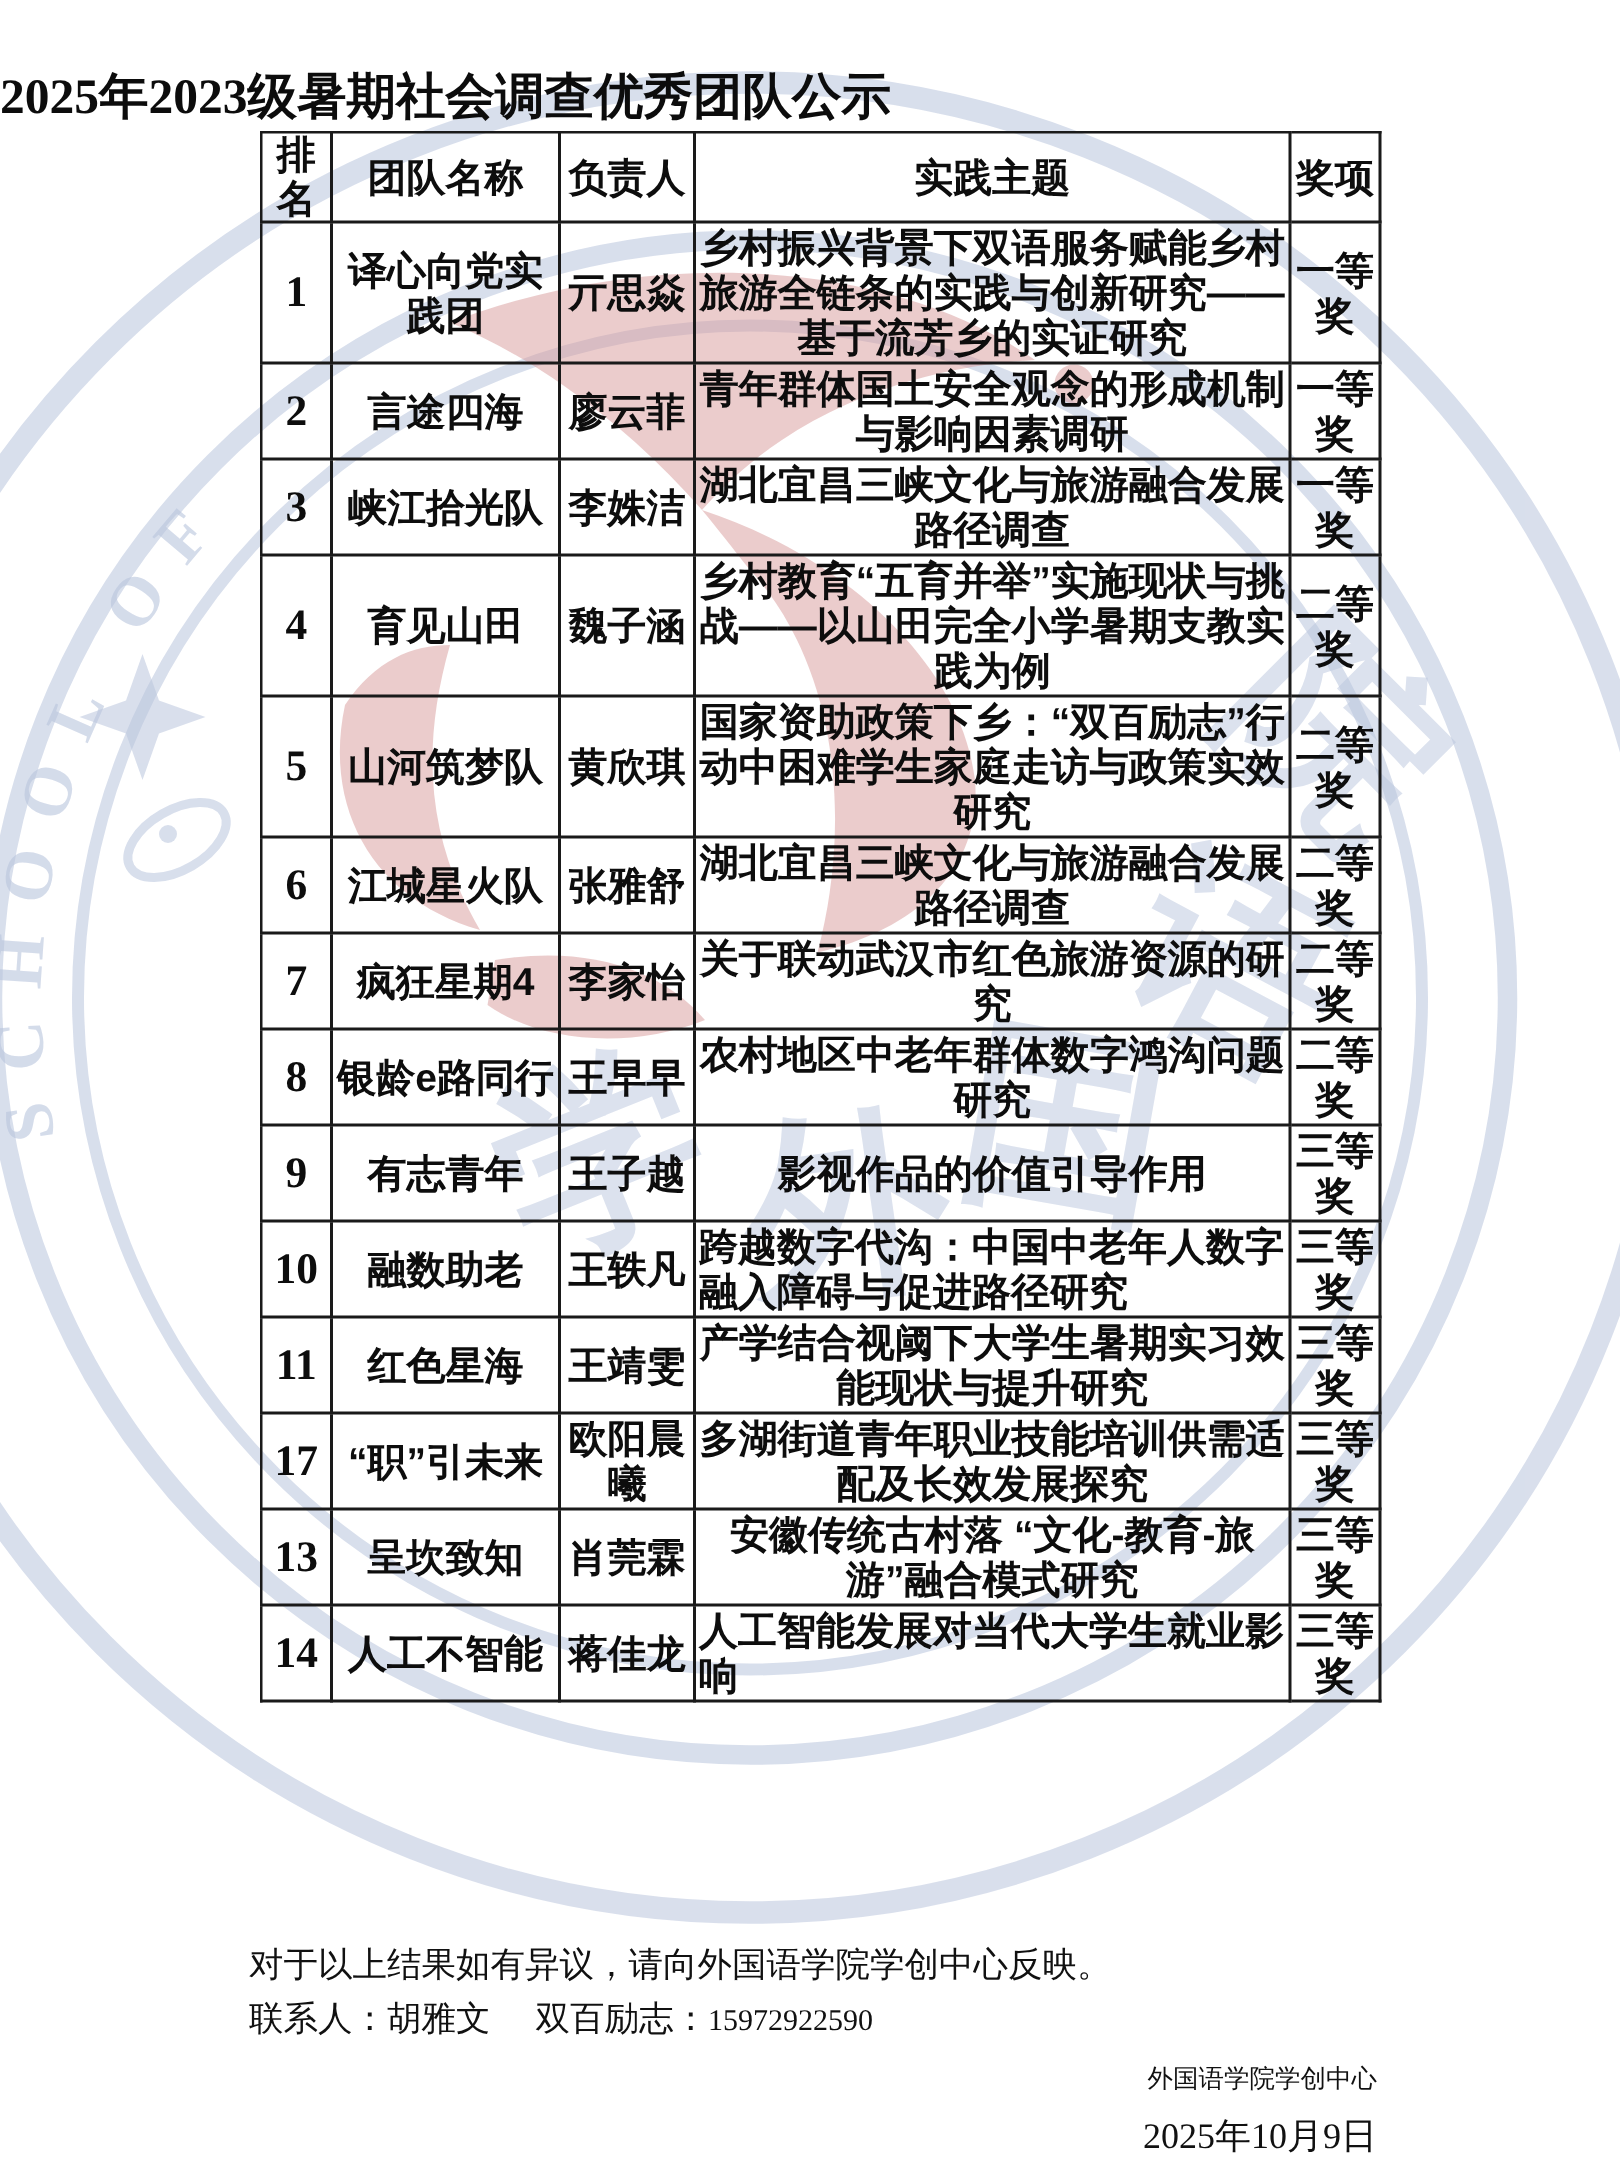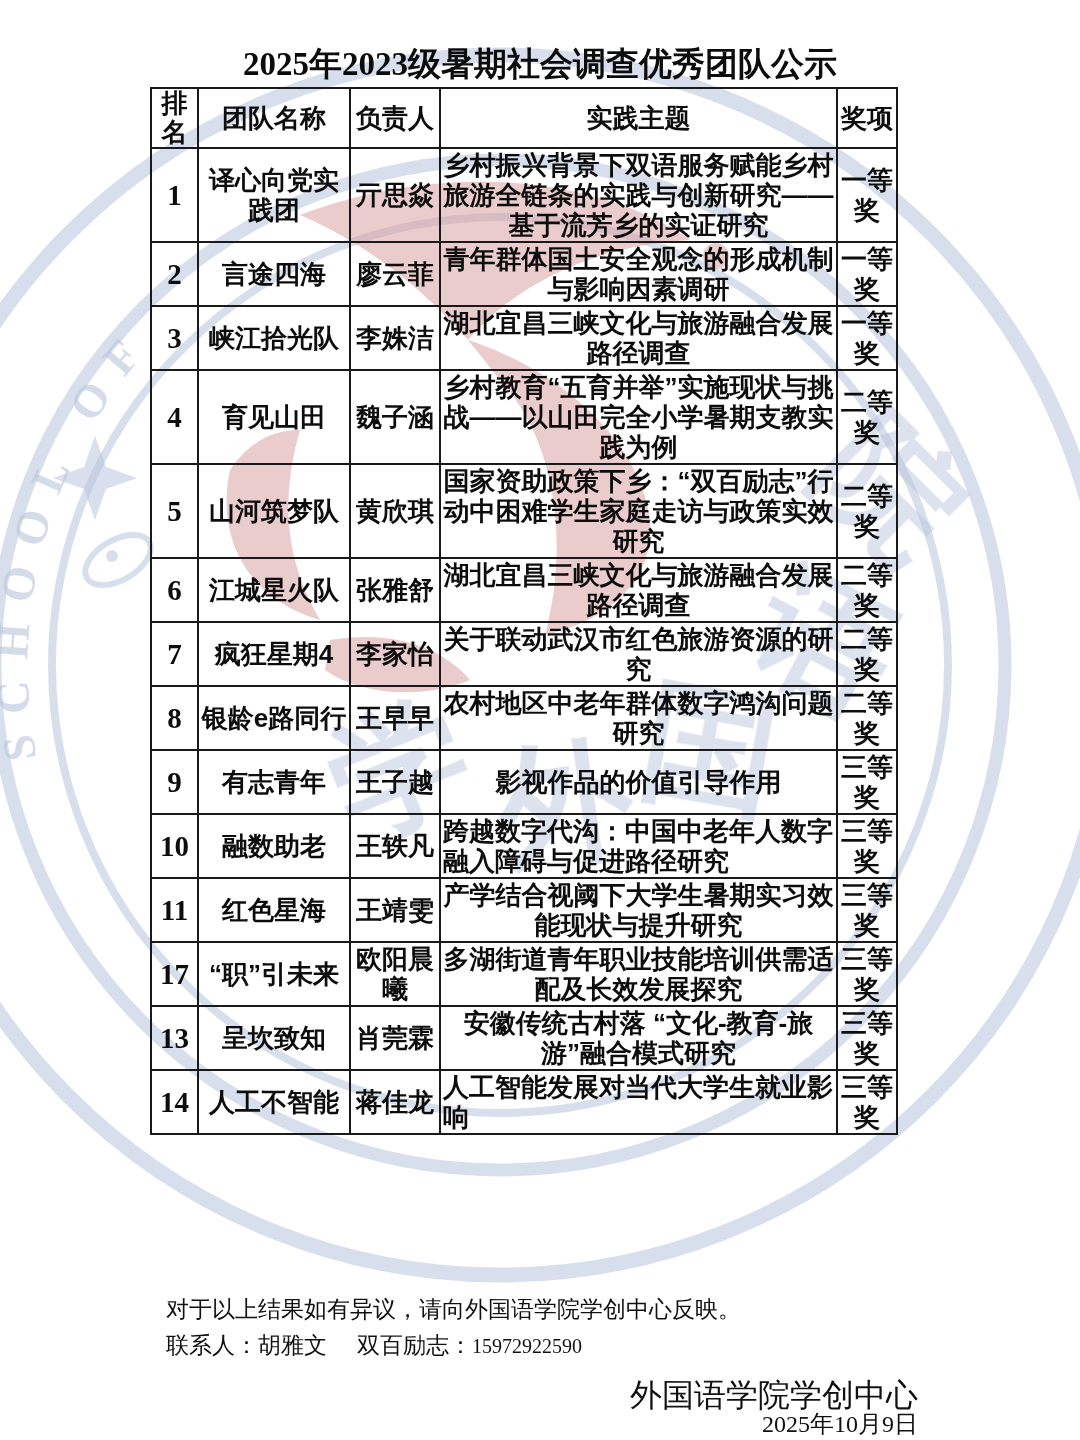--- a/index.html
+++ b/index.html
@@ -5,27 +5,27 @@
   html,body{margin:0;padding:0}
   body{
     width:1080px;height:1440px;position:relative;overflow:hidden;
     background:#ffffff;color:#111;
     font-family:"Liberation Sans","DejaVu Sans",sans-serif;
   }
   
   .wm{position:absolute;left:0;top:0;width:1080px;height:1440px;z-index:0;pointer-events:none}
   
   .title{
-    position:absolute;top:42px;left:0;width:1080px;text-align:center;z-index:2;
+    position:absolute;top:42px;left:0;width:1080px;text-align:left;z-index:2;
     font-family:"Liberation Serif","DejaVu Serif",serif;
     font-size:33px;font-weight:700;color:#0c0c0c;
   }
   
   table.tbl{
-    position:absolute;left:150px;top:87px;width:746px;z-index:1;
+    position:absolute;left:173px;top:87px;width:746px;z-index:1;
     border-collapse:collapse;table-layout:fixed;
     background:transparent;
   }
   .tbl th,.tbl td{
     border:2px solid #1a1a1a;
     text-align:center;vertical-align:middle;
     padding:1px 2px;
     font-size:26px;line-height:30px;font-weight:700;color:#0d0d0d;
     word-break:break-all;
   }
@@ -38,21 +38,21 @@
   .tbl td.award{line-height:30px;padding:1px 1px}
   
   .tbl tbody tr:nth-child(10) td.theme,
   .tbl tbody tr:nth-child(14) td.theme{text-align:left}
   
   .foot{position:absolute;z-index:2;white-space:nowrap}
   .notice{left:166px;top:1294px;font-size:23px}
   .contact{left:166px;top:1330px;font-size:23px}
   .contact .gap{display:inline-block;width:30px}
   .contact .num{font-family:"Liberation Serif","DejaVu Serif",serif;font-size:20px}
-  .sig{right:162px;top:1374px;font-size:32px;text-align:right}
+  .sig{right:162px;top:1374px;font-size:17px;text-align:right}
   .date{right:162px;top:1408px;font-size:24px;text-align:right;
         font-family:"Liberation Serif","DejaVu Serif",serif}
 </style>
 </head>
 <body>
 
 <svg class="wm" viewBox="0 0 1080 1440" aria-hidden="true">
   <defs>
     <path id="arcTextPath" d="M 91,901 A 472,472 0 0 1 286,244" fill="none"></path>
   </defs>

